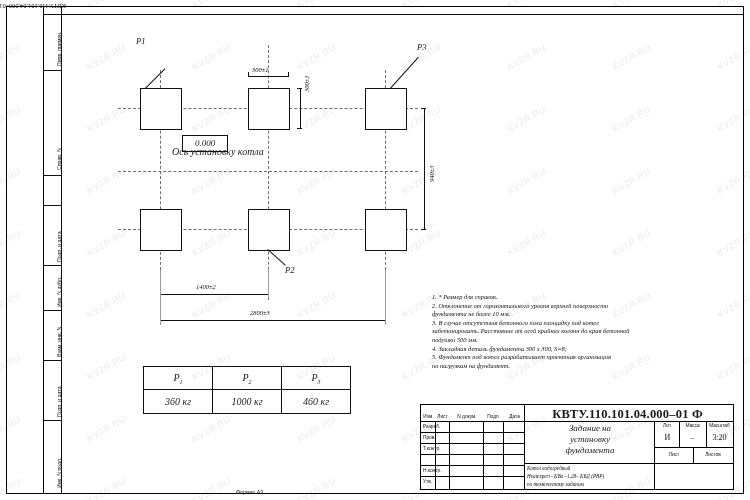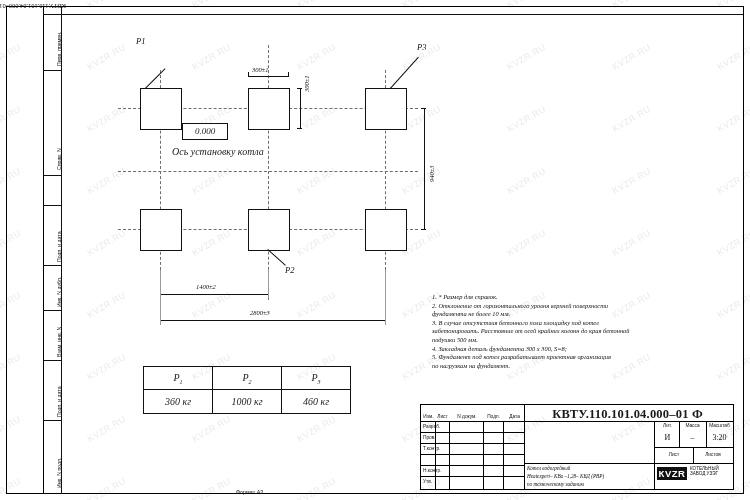--- a/index.html
+++ b/index.html
@@ -42,21 +42,21 @@
   #tb .cell{position:absolute;box-sizing:border-box;font-family:"Liberation Sans",sans-serif;font-size:4.8px;color:#111;}
   #tb .l{position:absolute;background:#000;}
   .code{position:absolute;left:104px;top:2px;width:205px;text-align:center;font-family:"Liberation Serif",serif;font-size:12.5px;font-weight:bold;letter-spacing:.2px;}
   .tname{position:absolute;left:104px;top:18px;width:130px;text-align:center;font-family:"Liberation Serif",serif;font-style:italic;font-size:9px;line-height:11px;}
   .sub{position:absolute;font-family:"Liberation Serif",serif;font-style:italic;font-size:5.2px;color:#111;}
   .logo{position:absolute;left:236px;top:60px;width:74px;height:22px;}
   .logobox{position:absolute;left:0;top:2px;width:30px;height:13px;background:#111;color:#fff;font-family:"Liberation Sans",sans-serif;font-weight:bold;font-size:9.5px;text-align:center;line-height:13px;letter-spacing:.5px;}
   .logotxt{position:absolute;left:33px;top:1px;font-family:"Liberation Sans",sans-serif;font-size:4.6px;line-height:5.2px;color:#111;}
   .fmt{position:absolute;left:236px;top:489px;font-family:"Liberation Sans",sans-serif;font-size:5.4px;color:#111;}
   .topcode{position:absolute;font-family:"Liberation Serif",serif;font-size:6.4px;color:#111;}
-  .zeroBox{position:absolute;border:1px solid #111;background:#fff;font-family:"Liberation Serif",serif;font-style:italic;font-size:9px;text-align:center;}
+  .zeroBox{position:absolute;border:1px solid #111;background:#fff;font-family:"Liberation Serif",serif;font-style:italic;font-size:9px;text-align:center;margin-top:12px;}
   .osn{position:absolute;font-family:"Liberation Serif",serif;font-style:italic;font-size:10px;}
 </style>
 </head>
 <body>
 
 <div id="sheet">
 
   <div id="wmlayer">
       <div class="wm" style="left: -20px; top: -10px;">KVZR.RU</div>
       <div class="wm" style="left: 85px; top: -10px;">KVZR.RU</div>
@@ -264,20 +264,25 @@
     <div class="l" style="left:62px;top:16px;width:1px;height:68px;"></div>
     <div class="l" style="left:82px;top:16px;width:1px;height:68px;"></div>
 
     <div class="l" style="left:0;top:27px;width:103px;height:1px;"></div>
     <div class="l" style="left:0;top:38px;width:103px;height:1px;"></div>
     <div class="l" style="left:0;top:49px;width:103px;height:1px;"></div>
     <div class="l" style="left:0;top:60px;width:103px;height:1px;"></div>
     <div class="l" style="left:0;top:71px;width:103px;height:1px;"></div>
 
     <div class="code">КВТУ.110.101.04.000–01  Ф</div>
+    <div class="tname">
+      <span>Задание на</span><br>
+      <span>установку</span><br>
+      <span>фундамента</span>
+    </div>
 
     <div class="sub" style="left:106px;top:60px;">Котел водогрейный</div>
     <div class="sub" style="left:106px;top:68px;">Heatexpert– КВа –1,28– КБД (РВР)</div>
     <div class="sub" style="left:106px;top:76px;">по техническому заданию</div>
 
     <div class="cell" style="left:1px;top:9px;width:13px;text-align:center;">Изм.</div>
     <div class="cell" style="left:15px;top:9px;width:13px;text-align:center;">Лист</div>
     <div class="cell" style="left:30px;top:9px;width:32px;text-align:center;">N докум.</div>
     <div class="cell" style="left:63px;top:9px;width:19px;text-align:center;">Подп.</div>
     <div class="cell" style="left:84px;top:9px;width:19px;text-align:center;">Дата</div>
@@ -291,24 +296,17 @@
     <div class="cell" style="left:236px;top:18px;width:21px;text-align:center;">Лит.</div>
     <div class="cell" style="left:259px;top:18px;width:25px;text-align:center;">Масса</div>
     <div class="cell" style="left:286px;top:18px;width:25px;text-align:center;">Масштаб</div>
     <div class="cell" style="left:236px;top:28px;width:21px;text-align:center;font-size:8px;font-family:'Liberation Serif',serif;">И</div>
     <div class="cell" style="left:259px;top:28px;width:25px;text-align:center;font-size:8px;font-family:'Liberation Serif',serif;">–</div>
     <div class="cell" style="left:286px;top:28px;width:25px;text-align:center;font-size:8px;font-family:'Liberation Serif',serif;">3:20</div>
 
     <div class="cell" style="left:236px;top:47px;width:34px;text-align:center;">Лист</div>
     <div class="cell" style="left:274px;top:47px;width:36px;text-align:center;">Листов</div>
 
-    <div class="logo">
-      <div class="logobox">КVZR</div>
-      <div class="logotxt">
-        <span>КОТЕЛЬНЫЙ</span><br>
-        <span>ЗАВОД УЗЭГ</span>
-      </div>
-    </div>
   </div>
 
   <div class="fmt">Формат А3</div>
 
 </div>
 
 </body></html>

